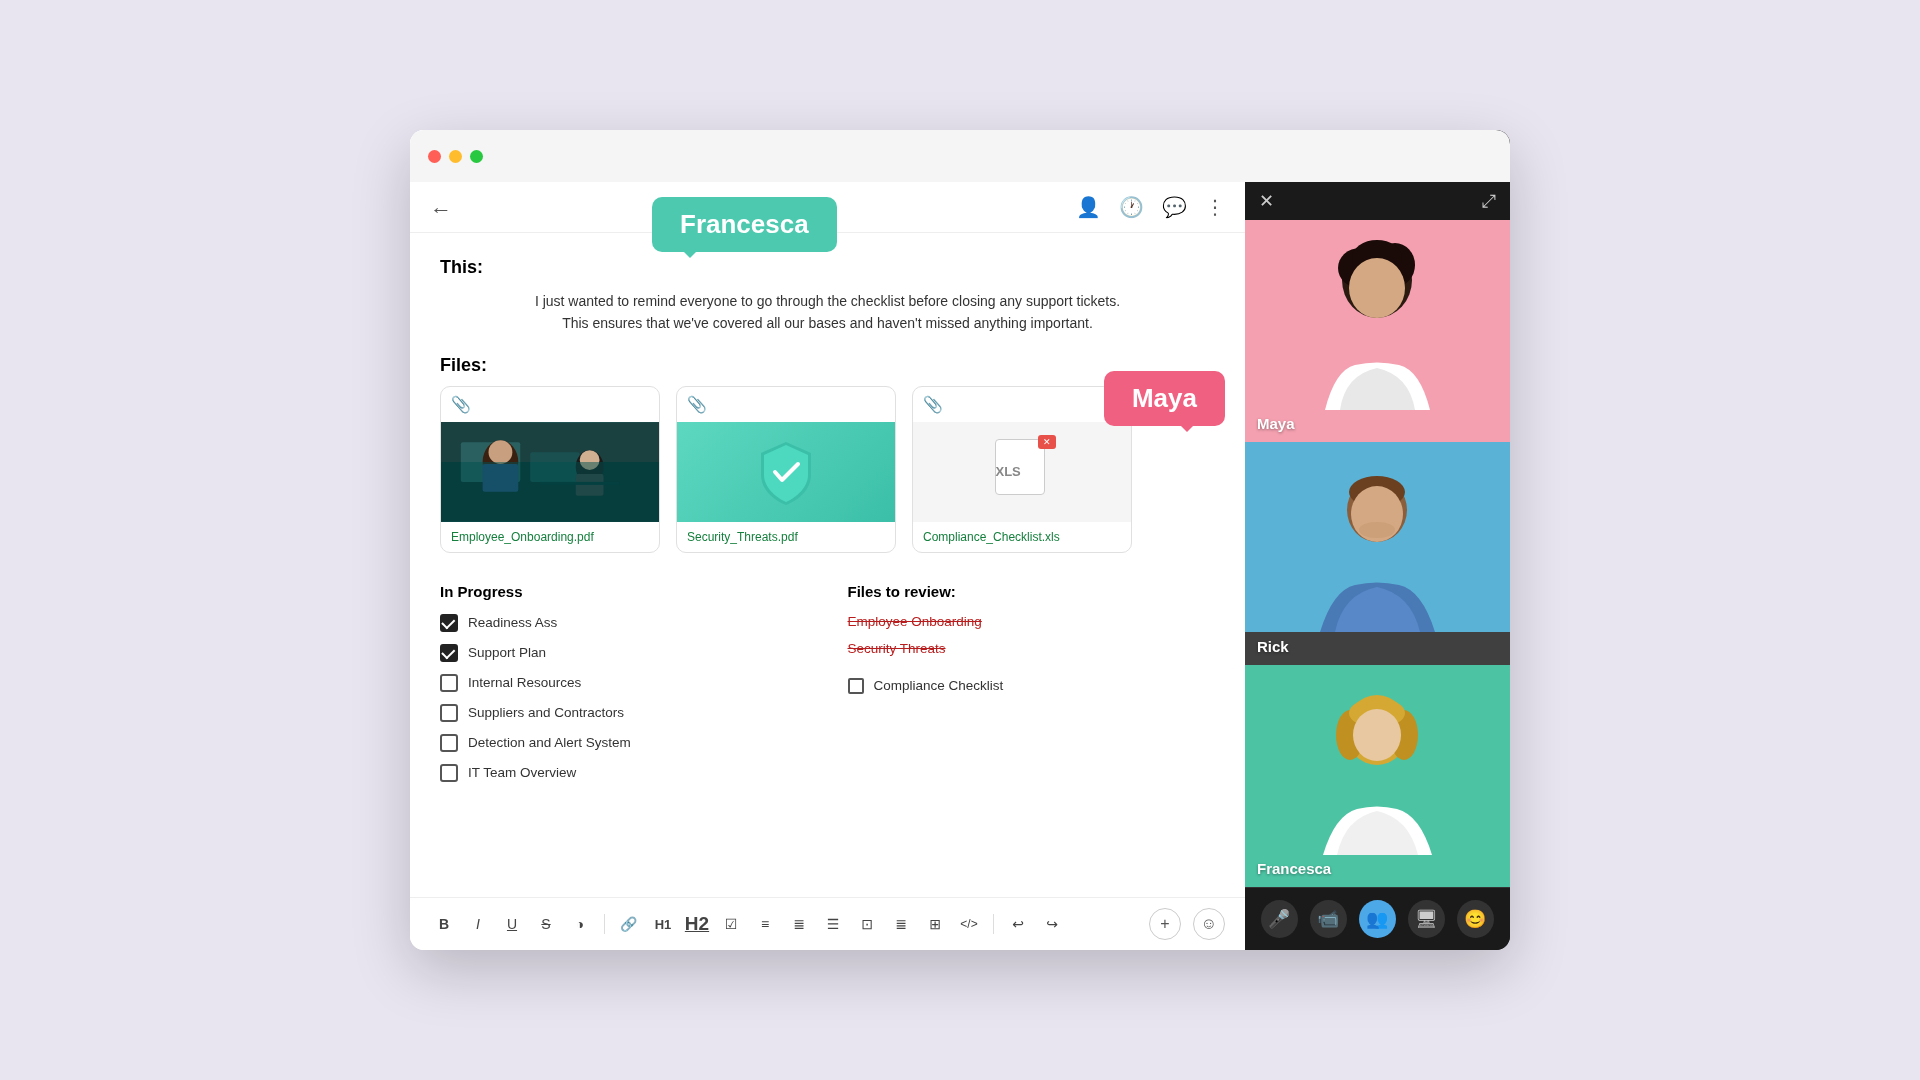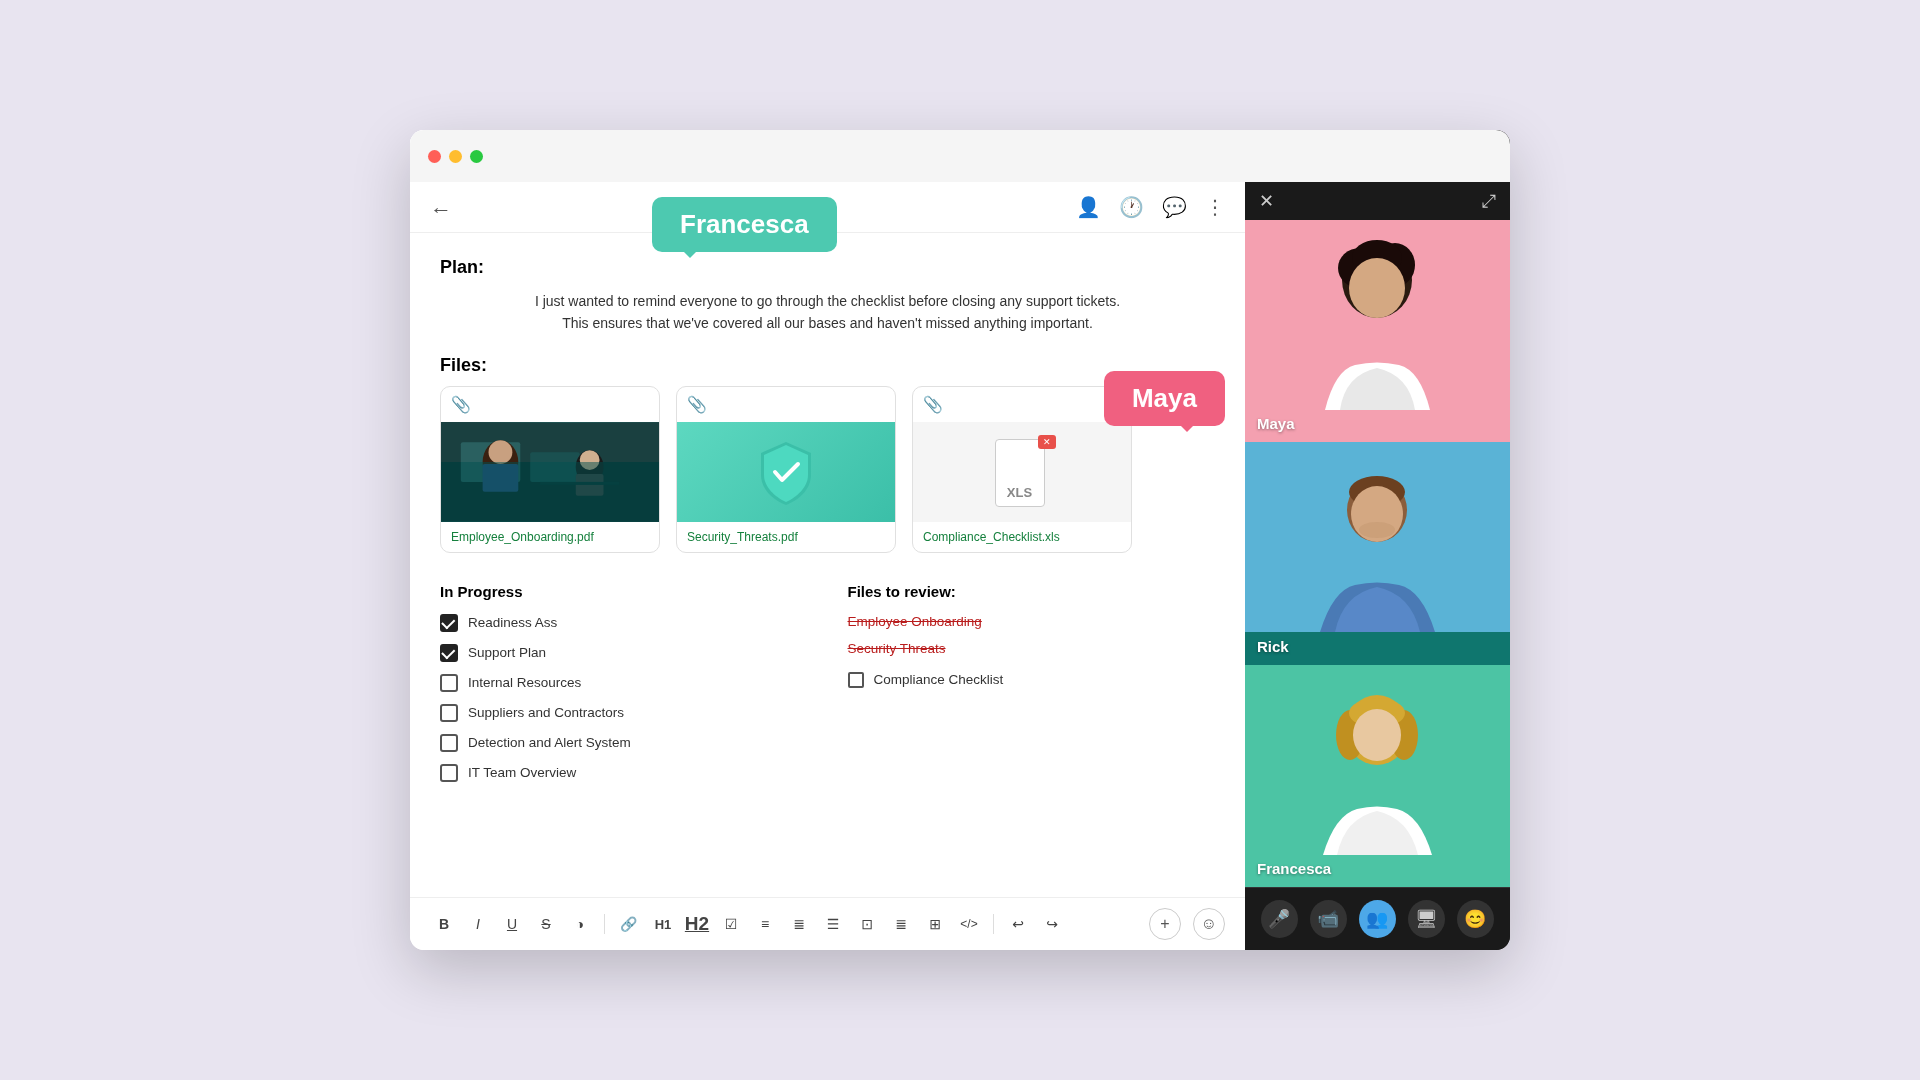--- a/index.html
+++ b/index.html
@@ -186,28 +186,28 @@
       justify-content: center;
       height: 100px;
     }
     .xls-icon {
       position: relative;
       width: 55px;
       height: 65px;
     }
     .xls-paper {
       width: 50px;
-      height: 68px;
+      height: 56px;
       background: #fff;
       border: 1.5px solid #ccc;
       border-radius: 4px;
       display: flex;
       align-items: flex-end;
-      justify-content: center;
-      padding-bottom: 6px;
+      justify-content: flex-start;
+      padding-bottom: 15px;
     }
     .xls-label-text {
       font-size: 13px;
       font-weight: 700;
       color: #888;
     }
     .xls-badge {
       position: absolute;
       top: -4px;
       right: -6px;
@@ -348,21 +348,21 @@
       flex-direction: column;
     }
     .video-tile {
       flex: 1;
       position: relative;
       overflow: hidden;
     }
     
     .tile-maya { background: #f4a0b0; }
     
-    .tile-rick { background: #0f766e; }
+    .tile-rick { background: #404040; }
     
     .tile-francesca { background: #4cc4a4; }
 
     .tile-avatar {
       width: 100%;
       height: 100%;
       display: flex;
       align-items: center;
       justify-content: center;
       position: relative;
@@ -446,21 +446,21 @@
         <span class="toolbar-icon">🕐</span>
         <span class="toolbar-icon">💬</span>
         <span class="toolbar-icon">⋮</span>
       </div>
     </div>
 
     <div class="editor" style="position: relative;">
 
       <div class="tooltip-maya">Maya</div>
 
-      <div class="notes-label">Plan:</div>
+      <div class="notes-label">This:</div>
       <div class="notes-text">
         <span>I just wanted to remind everyone to go through the checklist before closing any support tickets.</span><br>
         <span>This ensures that we've covered all our bases and haven't missed anything important.</span>
       </div>
 
       <div class="files-label">Files:</div>
 
       <div class="files-row">
 
         <div class="file-card">
@@ -554,21 +554,21 @@
 
         <div class="checklist-col">
           <div class="checklist-title">Files to review:</div>
 
           <div class="checklist-item strikethrough">
             <span>Employee Onboarding</span>
           </div>
           <div class="checklist-item strikethrough">
             <span>Security Threats</span>
           </div>
-          <div class="checklist-item" style="margin-top: 16px;">
+          <div class="checklist-item" style="margin-top: 22px;">
             <div class="checkbox" style="width: 16px; height: 16px; border-radius: 2px;"></div>
             <span>Compliance Checklist</span>
           </div>
         </div>
       </div>
     </div>
 
     <div class="bottom-toolbar">
       <div class="format-tools">
         <div class="fmt-btn">

